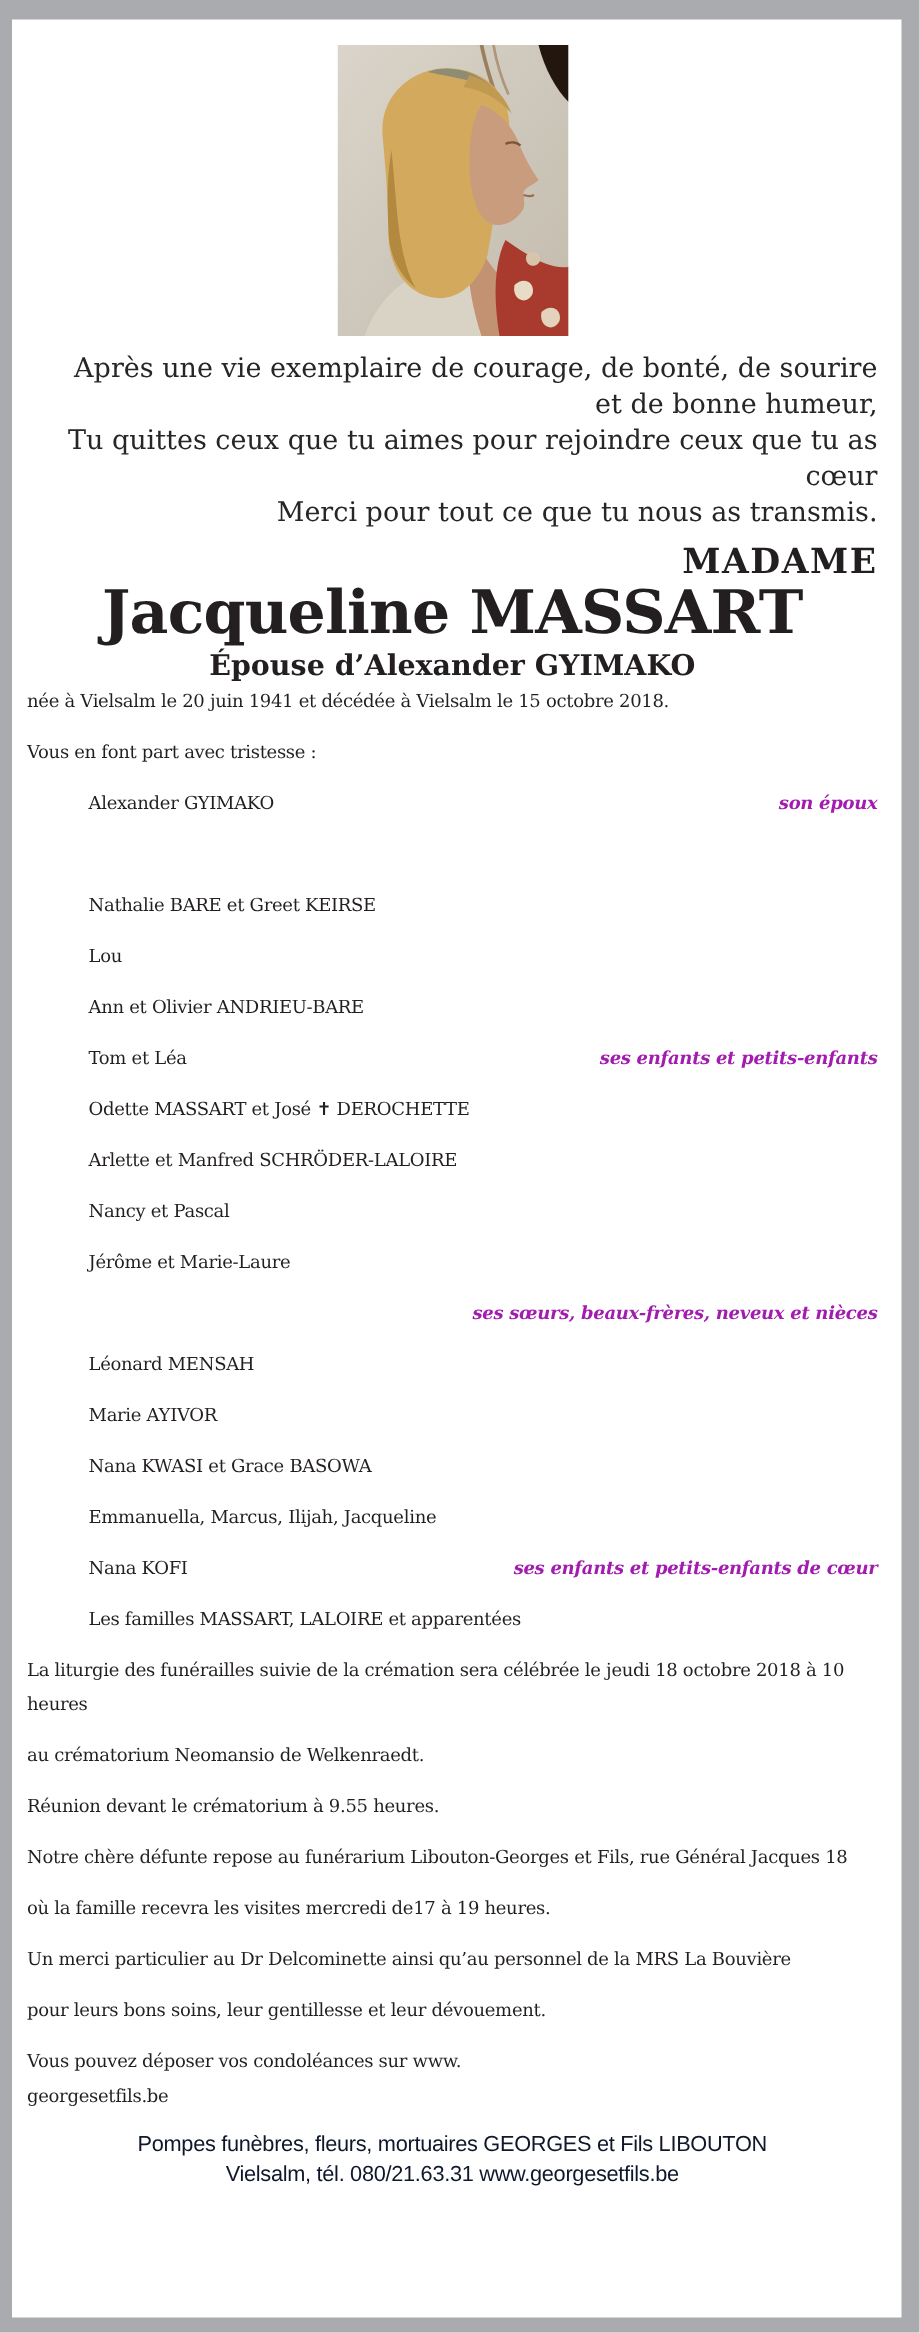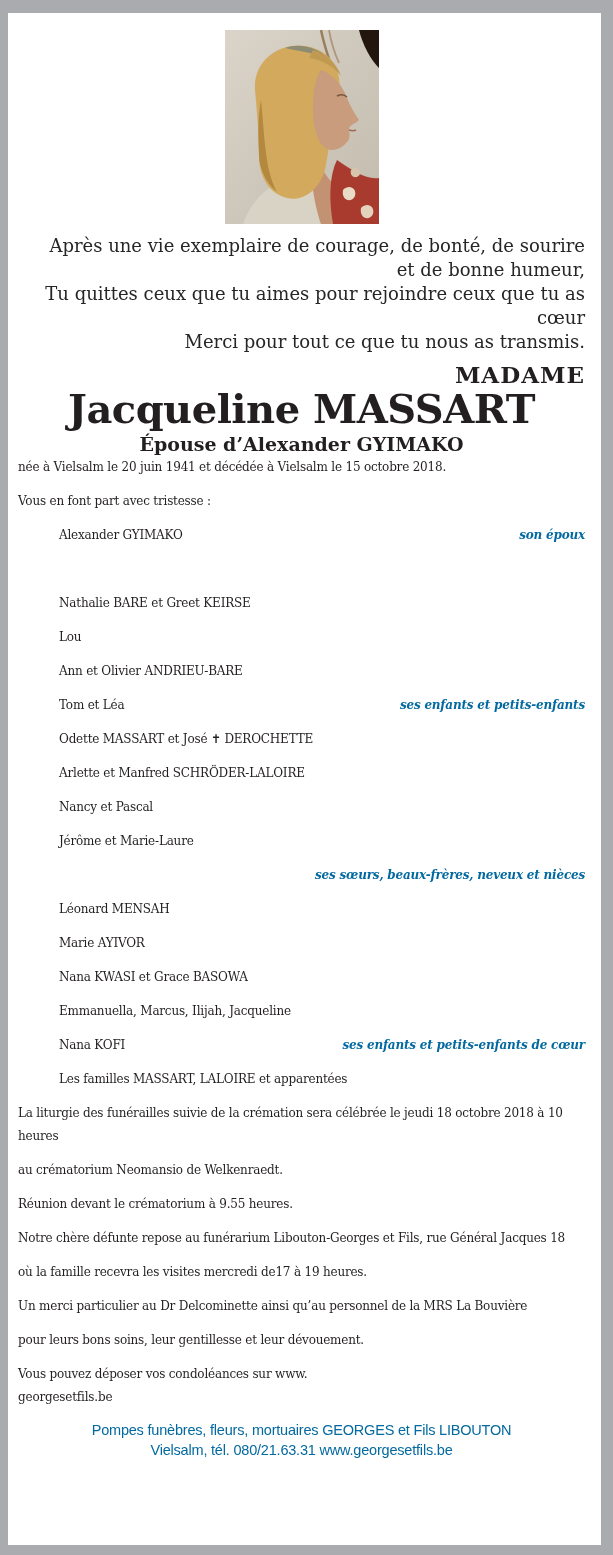--- a/index.html
+++ b/index.html
@@ -64,34 +64,34 @@
     margin-bottom: 11px;
     line-height: 23px;
     margin-left: 41px;
   }
   .family-row .name { white-space: nowrap; }
   .role {
     font-weight: bold;
     font-style: italic;
     text-align: right;
     white-space: nowrap;
-    color: #0369a1;
+    color: #a21caf;
   }
   .family-gap { height: 23px; margin-bottom: 11px; }
 
   .bold { font-weight: normal; }
 
   .footer {
     margin-top: 2px;
     text-align: center;
     font-family: "Liberation Sans", sans-serif;
     font-size: 14.5px;
     line-height: 20px;
     letter-spacing: -0.2px;
-    color: #0369a1;
+    color: #0f172a;
   }
 </style>
 </head>
 <body>
 
 <div class="page">
 
   <div class="photo-wrap">
     <svg viewBox="0 0 154 194" width="154" height="194">
       <defs>

